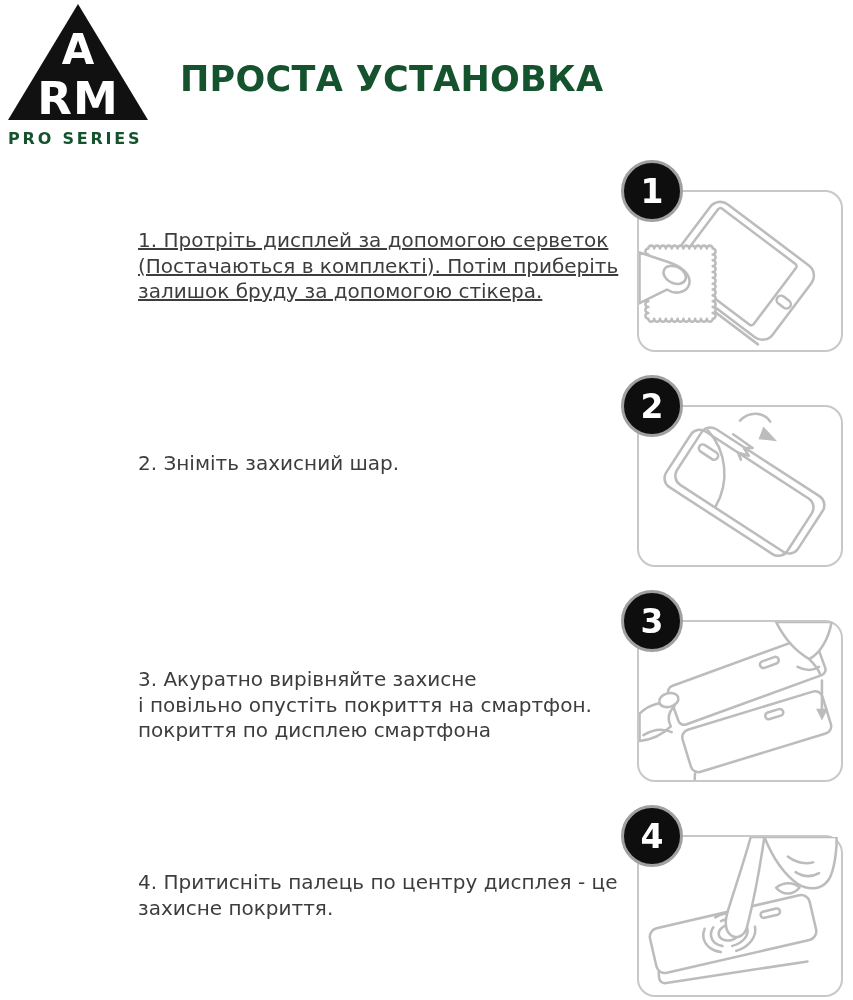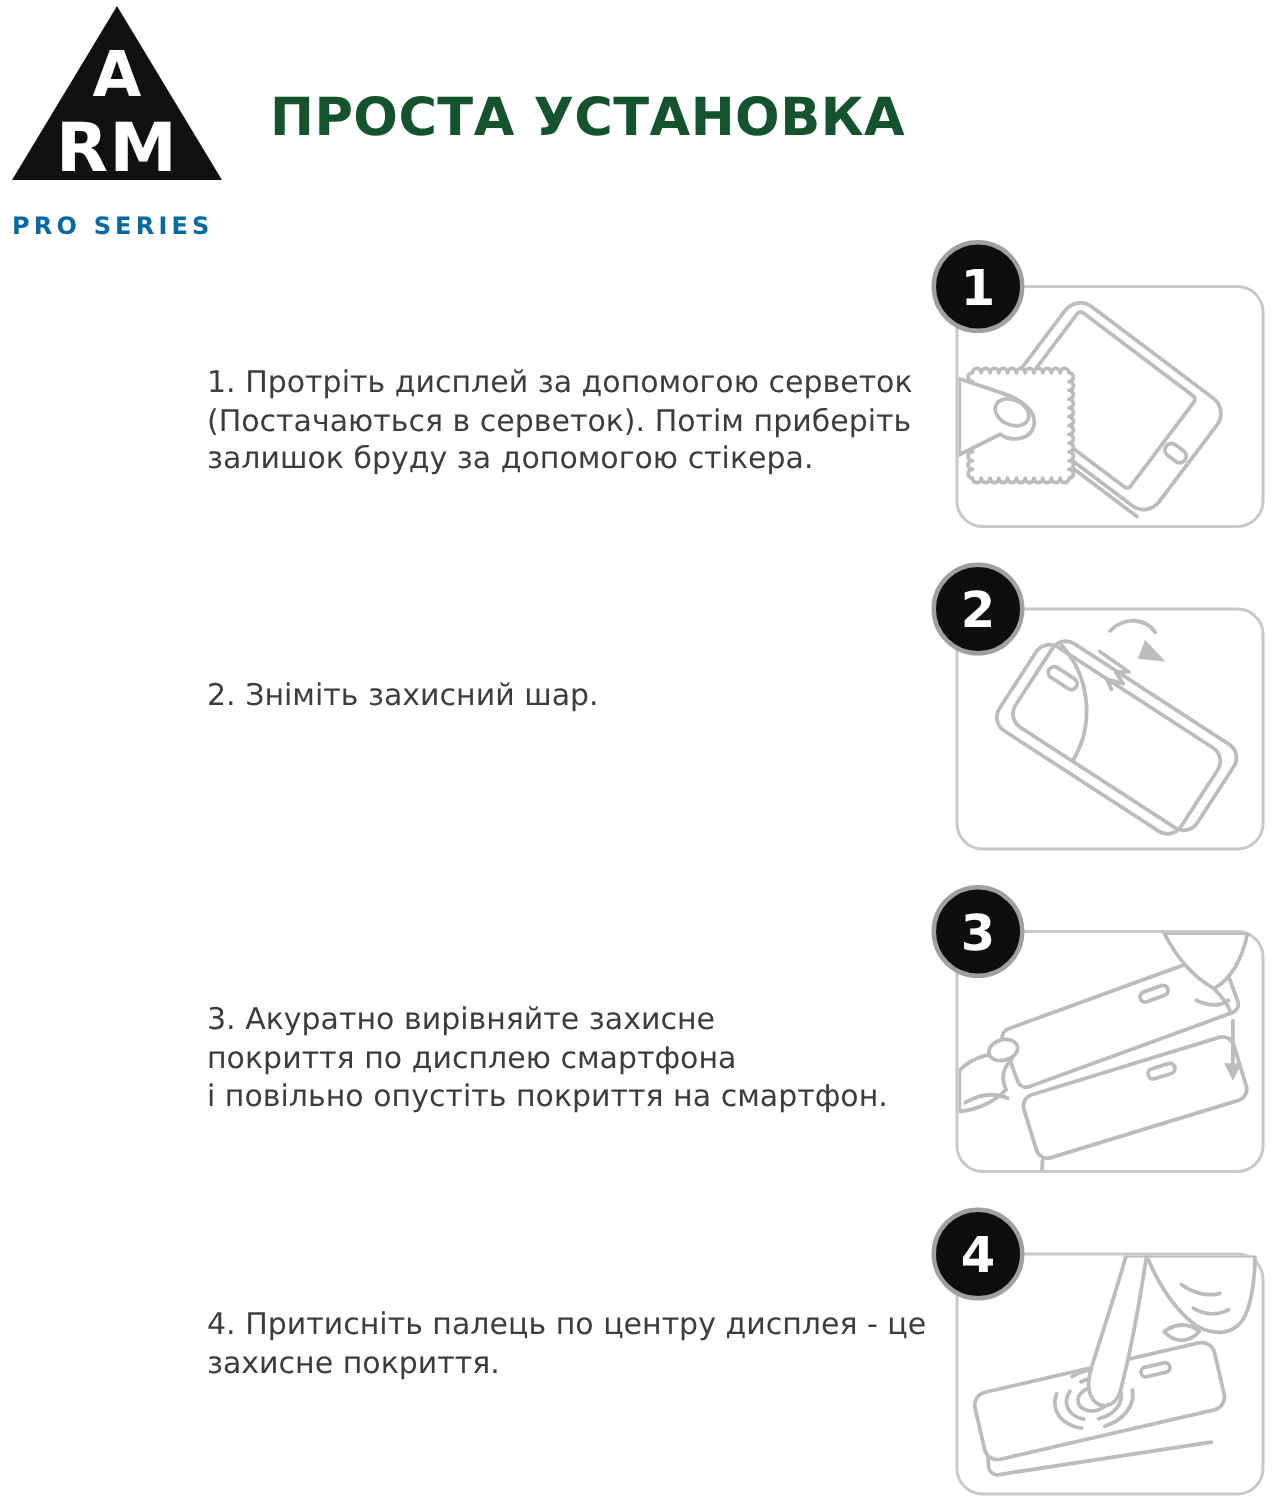--- a/index.html
+++ b/index.html
@@ -3,30 +3,30 @@
 <meta charset="utf-8">
 <style>
   html,body{margin:0;padding:0;background:#fff;}
   .canvas{position:relative;width:853px;height:1000px;background:#ffffff;overflow:hidden;
           font-family:"DejaVu Sans","Liberation Sans",sans-serif;}
 
   
   .logo{position:absolute;left:8px;top:3px;width:140px;}
   .logo svg{display:block;}
   .logo text{font-family:"DejaVu Sans","Liberation Sans",sans-serif;font-weight:bold;fill:#ffffff;}
-  .logo-sub{margin-top:20px;font-size:16px;font-weight:bold;letter-spacing:2.8px;color:#0369a1;white-space:nowrap;}
+  .logo-sub{margin-top:8px;font-size:16px;font-weight:bold;letter-spacing:2.8px;color:#14532d;white-space:nowrap;}
 
   
   .title{position:absolute;left:180px;top:59px;font-size:35px;font-weight:bold;color:#14532d;
          letter-spacing:0.3px;white-space:nowrap;}
 
   
   .step-text{position:absolute;left:138px;font-size:20px;line-height:25.5px;color:#3d3d3d;}
   .step-text div{white-space:nowrap;}
-  .step-text.s1{top:242px;}
+  .step-text.s1{top:228px;text-decoration:underline;}
   .step-text.s2{top:451px;}
   .step-text.s3{top:655px;margin-top:12px;}
   .step-text.s4{top:870px;}
 
   
   .fig{position:absolute;left:637px;width:206px;height:162px;border:2px solid #c8c8c8;
        border-radius:18px;background:#fff;box-sizing:border-box;}
   .fig.f1{top:190px;} .fig.f2{top:405px;} .fig.f3{top:620px;} .fig.f4{top:835px;}
   .fig svg{position:absolute;left:0;top:0;width:100%;height:100%;}
 
@@ -52,32 +52,32 @@
       <text x="70" y="61" font-size="42" text-anchor="middle">A</text>
       <text x="70" y="111" font-size="45" text-anchor="middle" letter-spacing="1">RM</text>
     </svg>
     <div class="logo-sub">PRO SERIES</div>
   </div>
 
   <div class="title">ПРОСТА УСТАНОВКА</div>
 
   <div class="step-text s1">
     <div>1. Протріть дисплей за допомогою серветок</div>
-    <div>(Постачаються в серветок). Потім приберіть</div>
+    <div>(Постачаються в комплекті). Потім приберіть</div>
     <div>залишок бруду за допомогою стікера.</div>
   </div>
 
   <div class="step-text s2">
     <div>2. Зніміть захисний шар.</div>
   </div>
 
   <div class="step-text s3">
     <div>3. Акуратно вирівняйте захисне</div>
+    <div>і повільно опустіть покриття на смартфон.</div>
     <div>покриття по дисплею смартфона</div>
-    <div>і повільно опустіть покриття на смартфон.</div>
   </div>
 
   <div class="step-text s4">
     <div>4. Притисніть палець по центру дисплея - це</div>
     <div>захисне покриття.</div>
   </div>
 
   <div class="fig f1">
     <svg viewBox="0 0 206 162">
       <g transform="rotate(37 105 80)">

